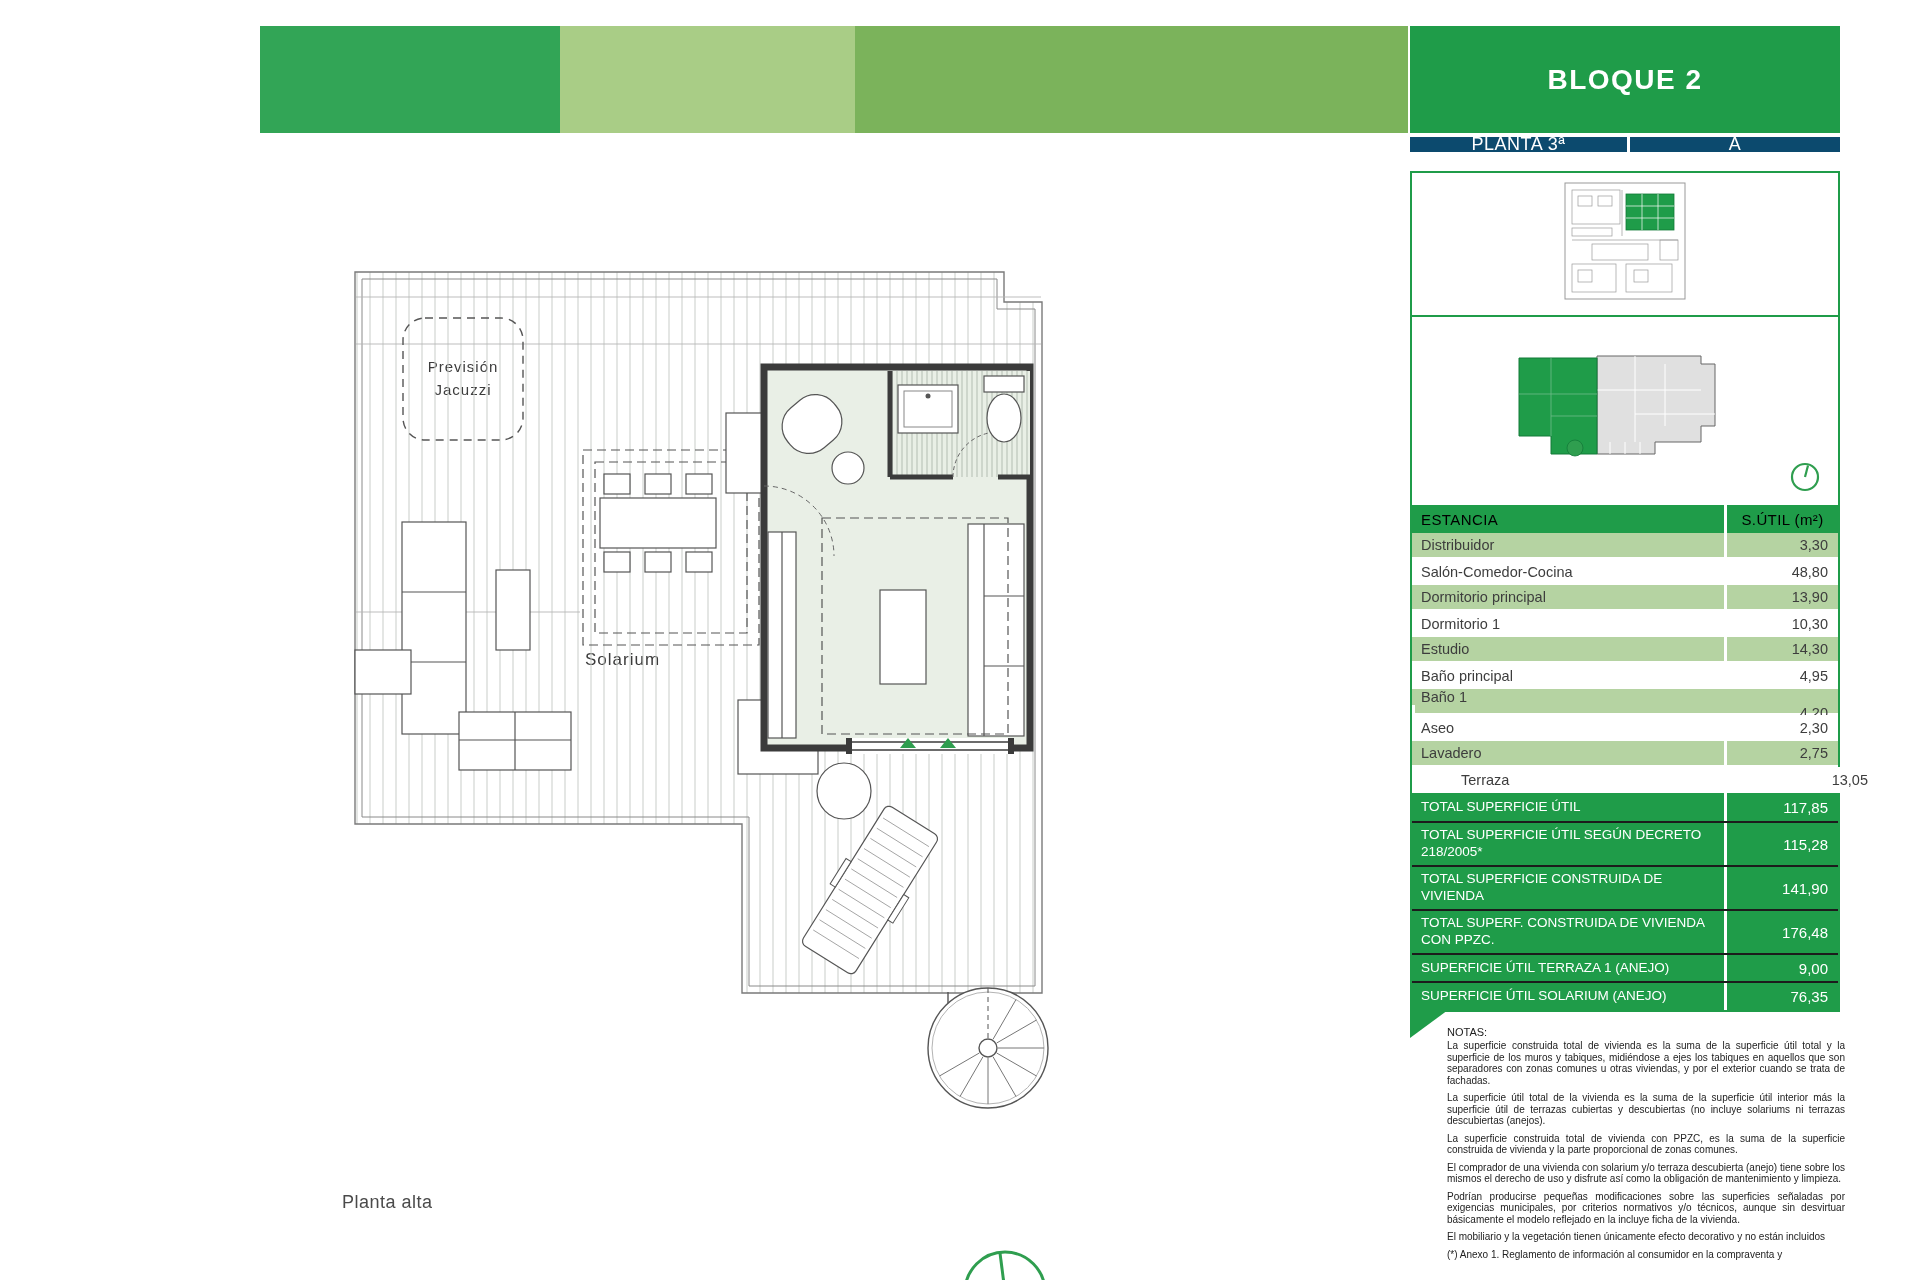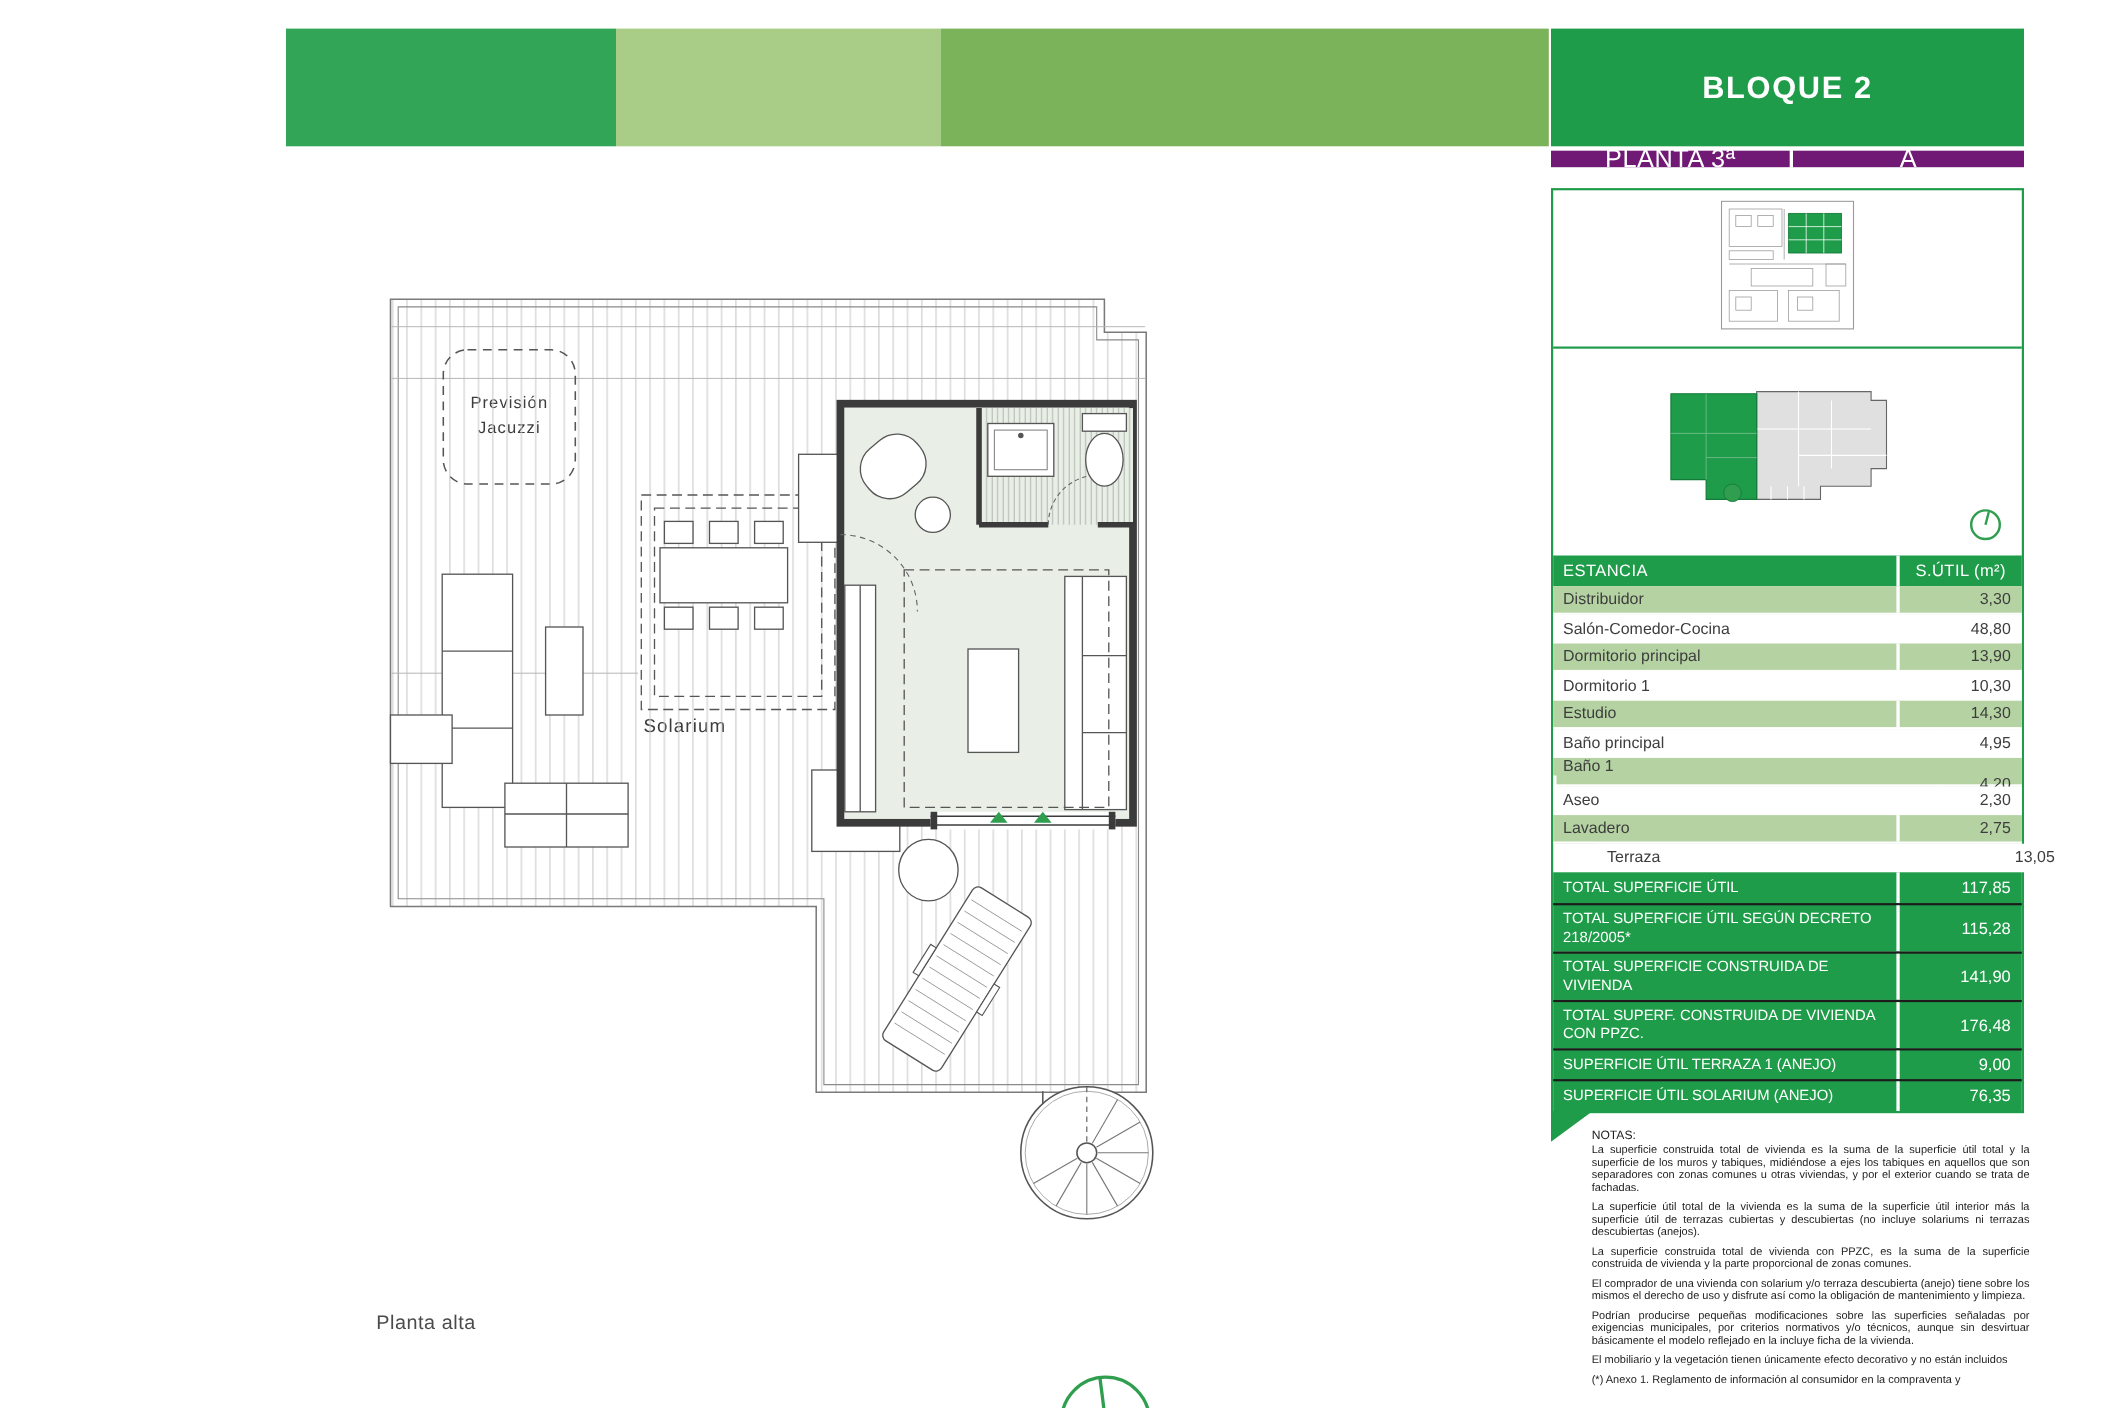--- a/index.html
+++ b/index.html
@@ -7,35 +7,35 @@
         font-family:"Liberation Sans", sans-serif;}
   .abs{position:absolute;}
 
   
   .band{position:absolute;top:26px;height:107px;}
 
   
   .block-title{position:absolute;left:1410px;top:26px;width:430px;height:107px;
     background:#1f9c49;color:#fff;font-weight:bold;font-size:28px;letter-spacing:1.5px;
     display:flex;align-items:center;justify-content:center;}
-  .floor-cell{position:absolute;top:137px;height:15px;background:#701a75;color:#fff;
-    font-size:23px;display:flex;align-items:center;justify-content:center;letter-spacing:.5px;}
+  .floor-cell{position:absolute;top:137px;height:15px;background:#0c4a6e;color:#fff;
+    font-size:18px;display:flex;align-items:center;justify-content:center;letter-spacing:.5px;}
 
   
   .panel{position:absolute;left:1410px;top:171px;width:430px;height:841px;
     background:#fff;border:2px solid #1f9c49;box-sizing:border-box;}
   .thumb1-zone{position:absolute;left:0;top:0;width:426px;height:142px;border-bottom:2px solid #1f9c49;}
   .thumb2-zone{position:absolute;left:0;top:144px;width:426px;height:186px;}
 
   
   .trow{position:absolute;left:0;width:426px;display:flex;box-sizing:border-box;}
   .tcell-label{width:312px;box-sizing:border-box;padding-left:9px;display:flex;align-items:center;}
   .tcell-value{flex:1;box-sizing:border-box;border-left:3px solid #fff;padding-right:10px;
     display:flex;align-items:center;justify-content:flex-end;}
-  .thead{background:#1f9c49;color:#ffffff;font-size:15px;letter-spacing:.4px;}
+  .thead{background:#1f9c49;color:#000000;font-size:15px;letter-spacing:.4px;}
   .thead .tcell-value{justify-content:center;padding-right:0;}
   .row-body{font-size:14.5px;color:#3d3d3d;}
   .row-green{background:#b5d3a2;border-bottom:2px solid #fff;}
   .row-white{background:#fff;gap:35px;}
   .row-total{background:#1f9c49;color:#fff;font-size:13.5px;border-top:2px solid #1c1c1c;}
   .row-total .tcell-label{line-height:1.25;padding-right:6px;}
   .row-total .tcell-value{font-size:15px;}
 
   
   .notes{position:absolute;left:1447px;top:1026px;width:398px;color:#222;}

